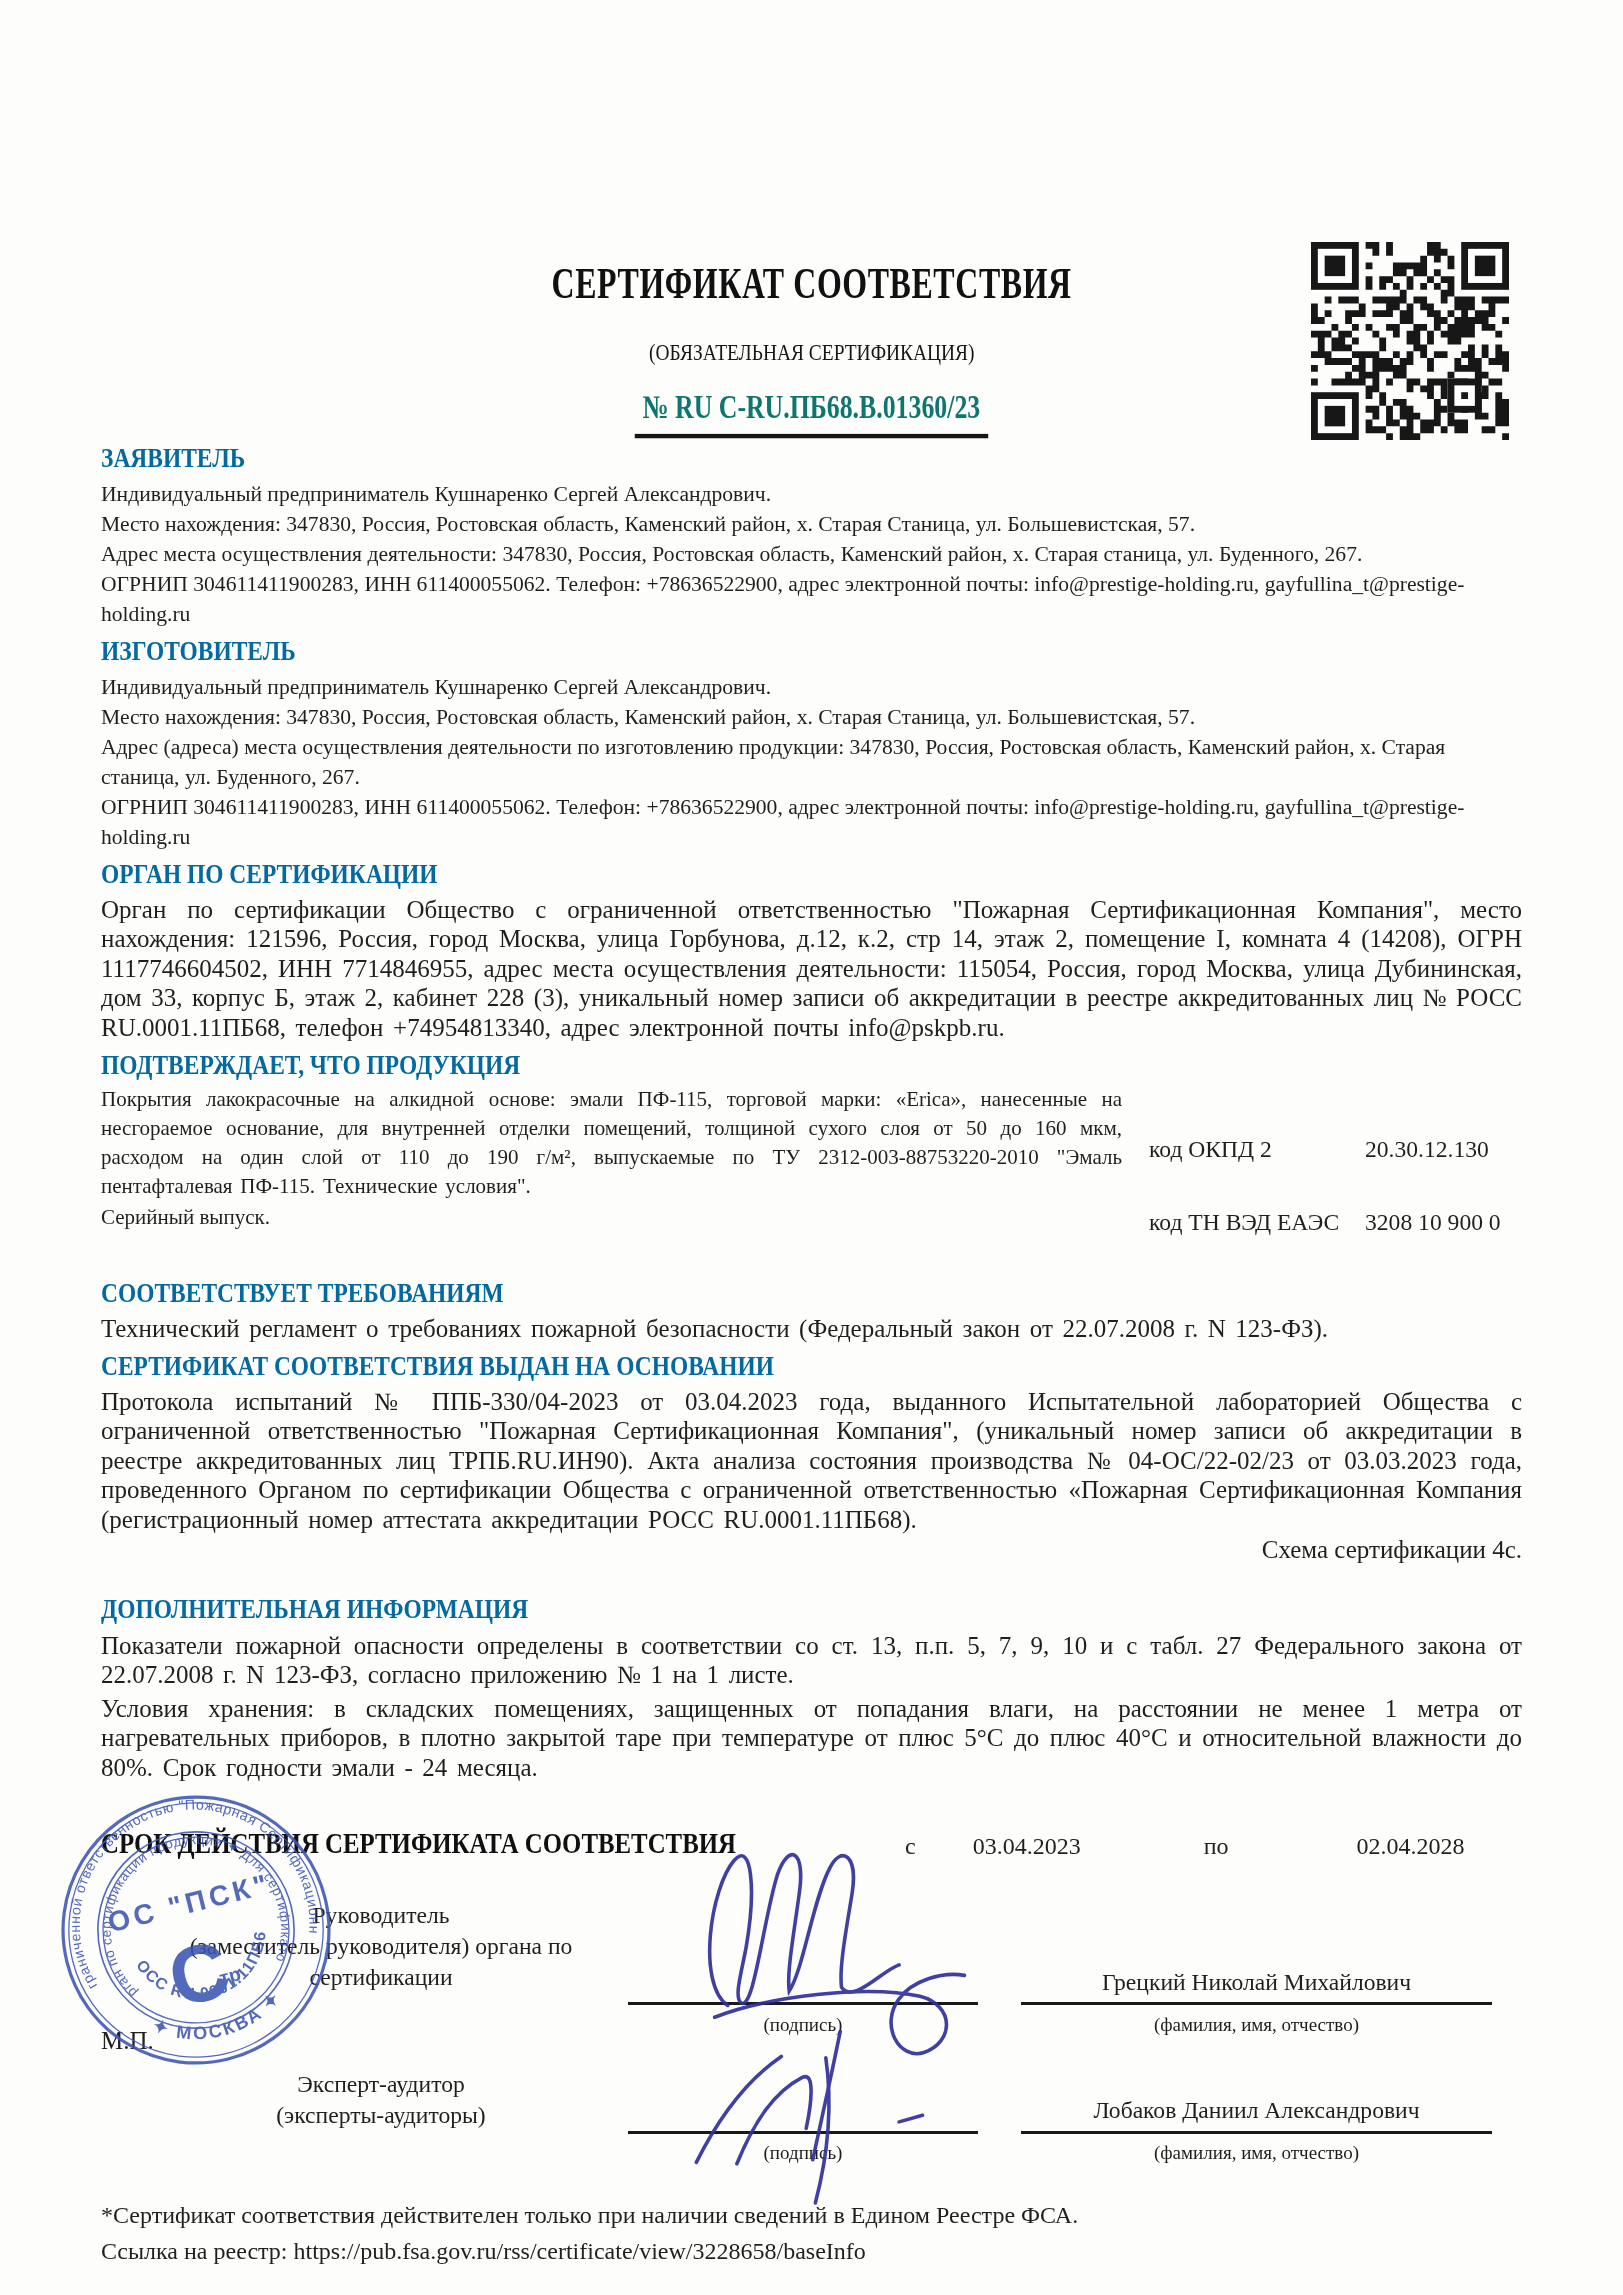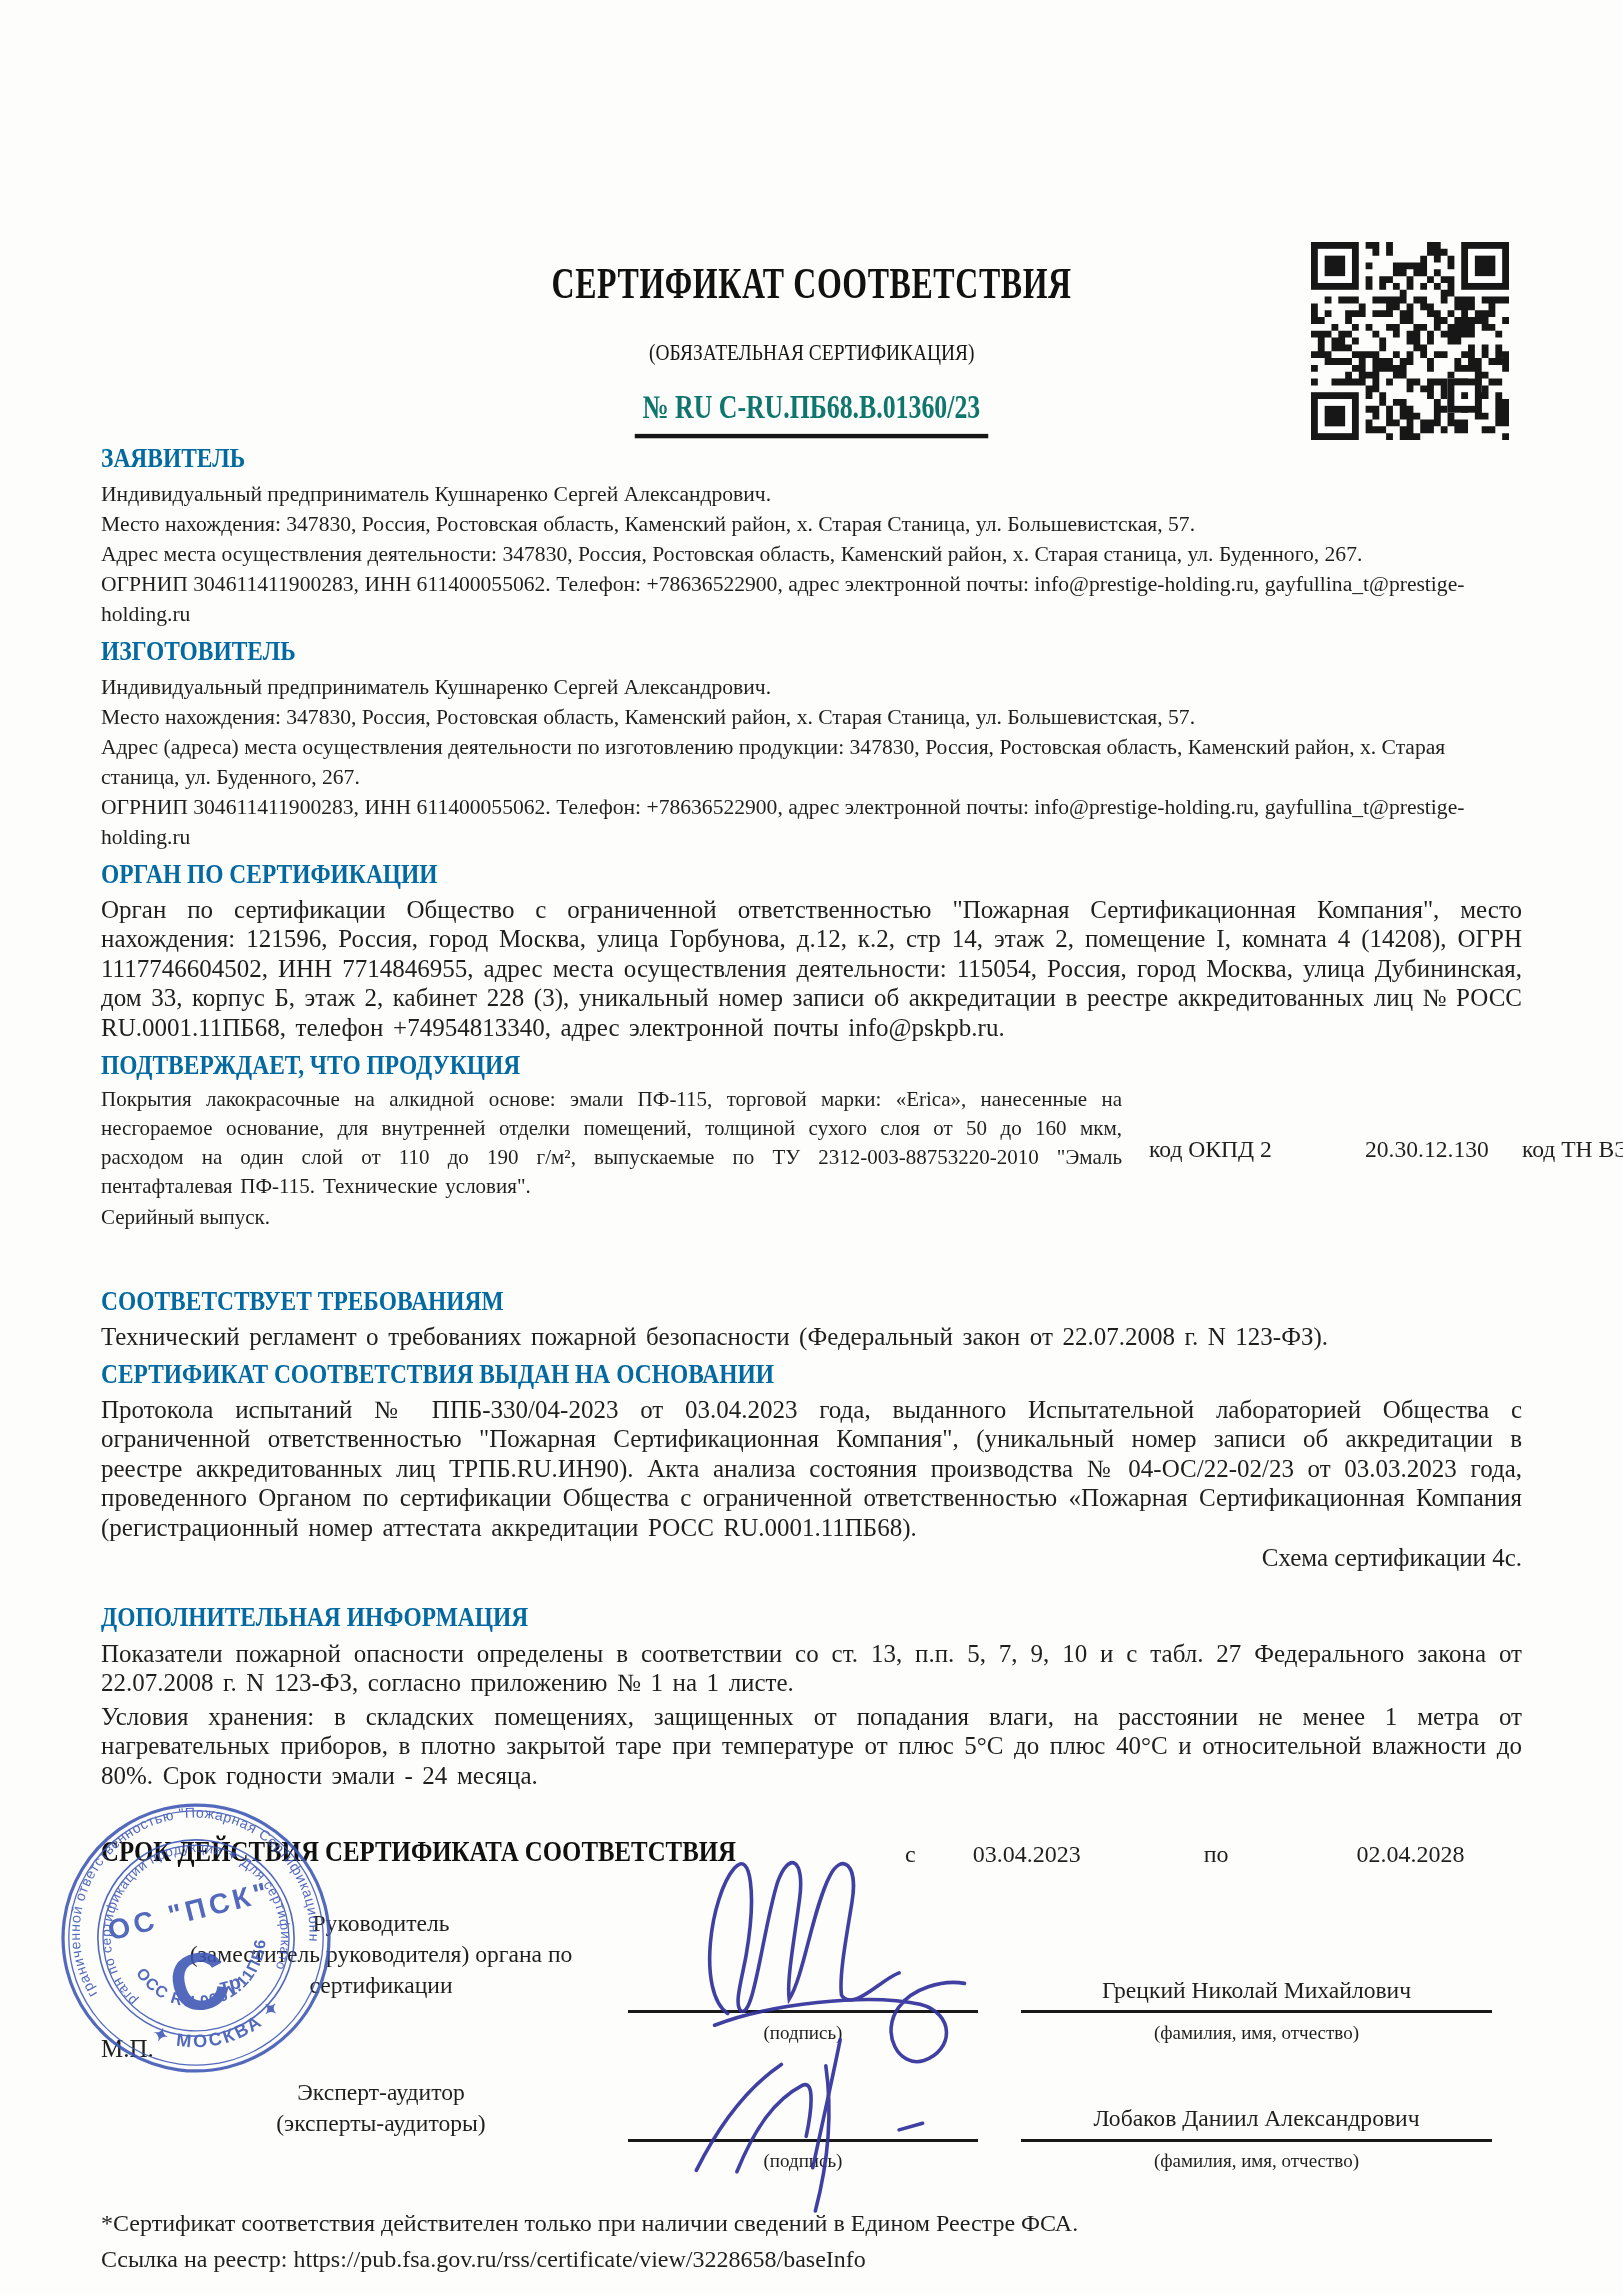--- a/index.html
+++ b/index.html
@@ -25,21 +25,21 @@
   section{margin-top:6.5px;}
   h2{margin:0 0 2.6px 0;font-size:25.5px;color:#0369a1;line-height:34px;font-weight:700;}
   .h-cond{display:inline-block;transform:scale(.92,1.1);transform-origin:0 70%;}
   .addr-line{font-size:21.6px;line-height:30px;}
   .para{font-size:25px;line-height:29.5px;text-align:justify;word-spacing:3.3px;}
   .para:after{content:"";display:inline-block;width:0;}
   
   .prod-row{display:flex;}
   .prod-text{width:1021px;font-size:21px;line-height:29px;text-align:justify;word-spacing:2.6px;}
   .serial{font-size:21px;line-height:29px;margin-top:1.3px;}
-  .codes{margin-left:auto;width:373px;padding-top:51px;display:flex;flex-direction:row;gap:33px;box-sizing:border-box;justify-content:space-between;}
+  .codes{margin-left:auto;width:373px;padding-top:51px;display:flex;flex-direction:column;gap:46px;box-sizing:border-box;}
   .code-row{display:flex;font-size:23.6px;}
   .code-label{flex:0 0 216px;}
   .scheme{font-size:25px;line-height:30px;margin-top:1.3px;text-align:right;}
   .gap-req{margin-top:41px;}
   .gap-add{margin-top:27.5px;}
   .add-p{margin-top:3.9px;}
   
   .lower-block{position:relative;margin-top:47px;}
   .validity{display:flex;align-items:flex-end;font-size:24px;gap:18px;}
   .v-head{flex:0 0 694px;font-size:27px;font-weight:700;color:#101010;}

